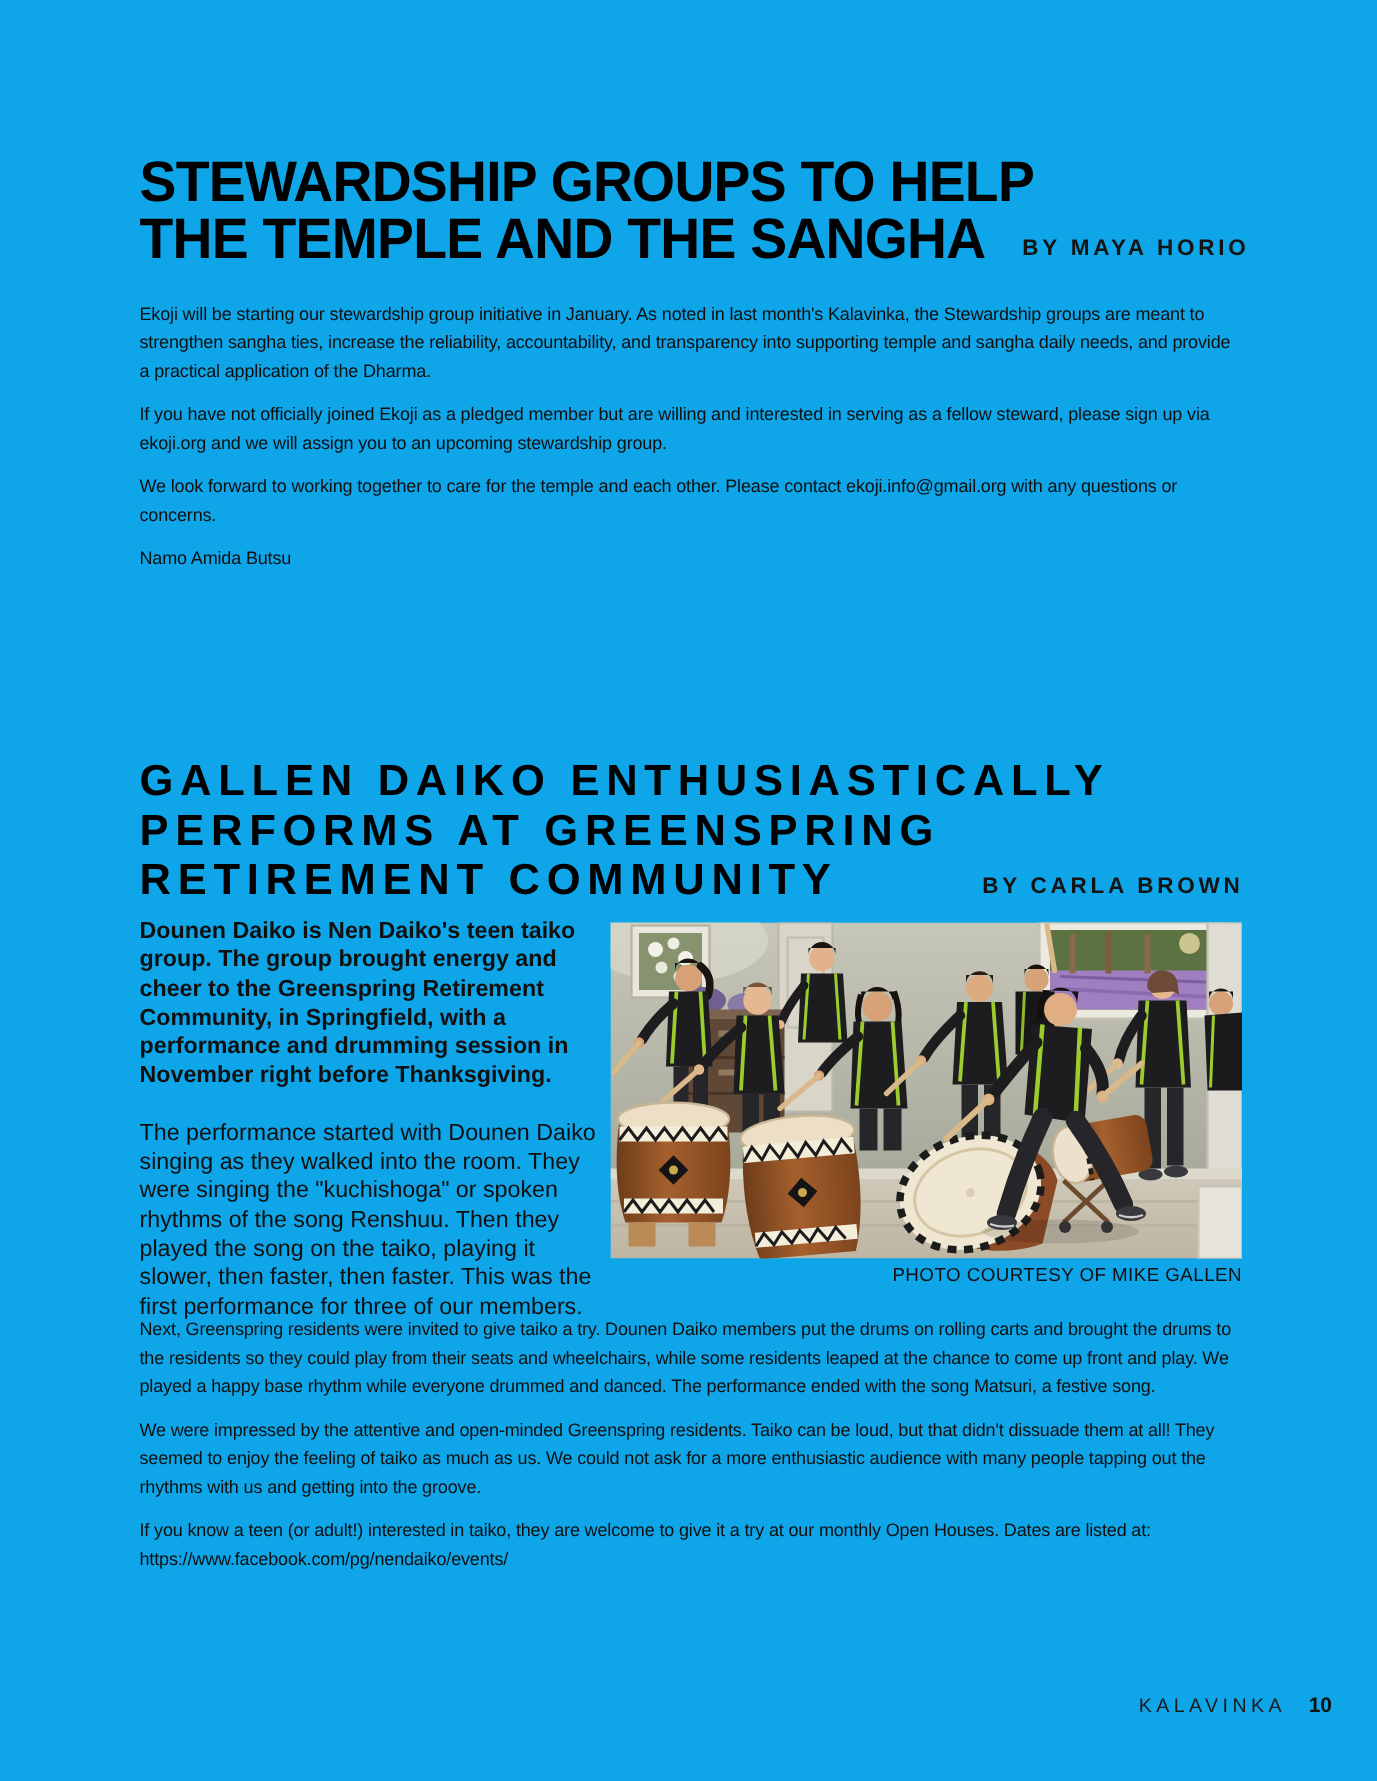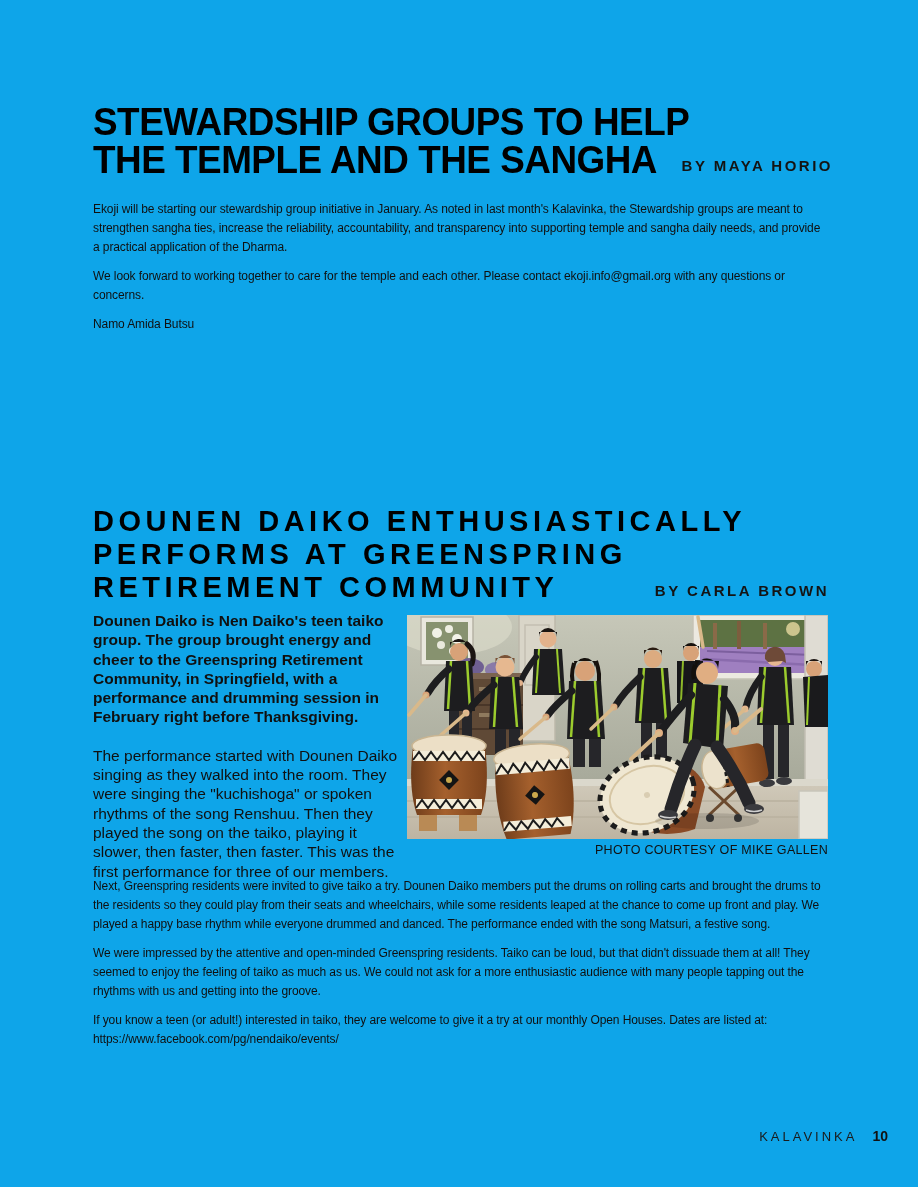--- a/index.html
+++ b/index.html
@@ -63,33 +63,34 @@
 <div class="page">
 
   <div class="abs h1-block">
     <div class="h1-line">STEWARDSHIP GROUPS TO HELP</div>
     <div class="h1-line">THE TEMPLE AND THE SANGHA</div>
     <div class="byline">BY MAYA HORIO</div>
   </div>
 
   <div class="abs a1-block bodytext">
     <p>Ekoji will be starting our stewardship group initiative in January.  As noted in last month's Kalavinka, the Stewardship groups are meant to strengthen sangha ties, increase the reliability, accountability, and transparency into supporting temple and sangha daily needs, and provide a practical application of the Dharma.</p>
+    <p>If you have not officially joined Ekoji as a pledged member but are willing and interested in serving as a fellow steward, please sign up via ekoji.org and we will assign you to an upcoming stewardship group.</p>
     <p>We look forward to working together to care for the temple and each other. Please contact ekoji.info@gmail.org with any questions or concerns.</p>
     <p>Namo Amida Butsu</p>
   </div>
 
   <div class="abs h2-block">
-    <div class="h2-line">DOUNEN DAIKO ENTHUSIASTICALLY</div>
+    <div class="h2-line">GALLEN DAIKO ENTHUSIASTICALLY</div>
     <div class="h2-line">PERFORMS AT GREENSPRING</div>
     <div class="h2-line">RETIREMENT COMMUNITY</div>
     <div class="byline">BY CARLA BROWN</div>
   </div>
 
   <div class="abs a2-col">
-    <p class="lead">Dounen Daiko is Nen Daiko's teen taiko group. The group brought energy and cheer to the Greenspring Retirement Community, in Springfield, with a performance and drumming session in February right before Thanksgiving.</p>
+    <p class="lead">Dounen Daiko is Nen Daiko's teen taiko group. The group brought energy and cheer to the Greenspring Retirement Community, in Springfield, with a performance and drumming session in November right before Thanksgiving.</p>
     <p style="margin-top:19px;">The performance started with Dounen Daiko singing as they walked into the room. They were singing the "kuchishoga" or spoken rhythms of the song Renshuu. Then they played the song on the taiko, playing it slower, then faster, then faster. This was the first performance for three of our members.</p>
   </div>
 
   <div class="abs photo-box">
     <svg viewBox="0 0 421 224" width="421" height="224">
       <defs>
         <linearGradient id="wallg" x1="0" y1="0" x2="0" y2="1">
           <stop offset="0" stop-color="#c6c7b8"></stop>
             <stop offset="1" stop-color="#a7a99a"></stop>
         </linearGradient>

